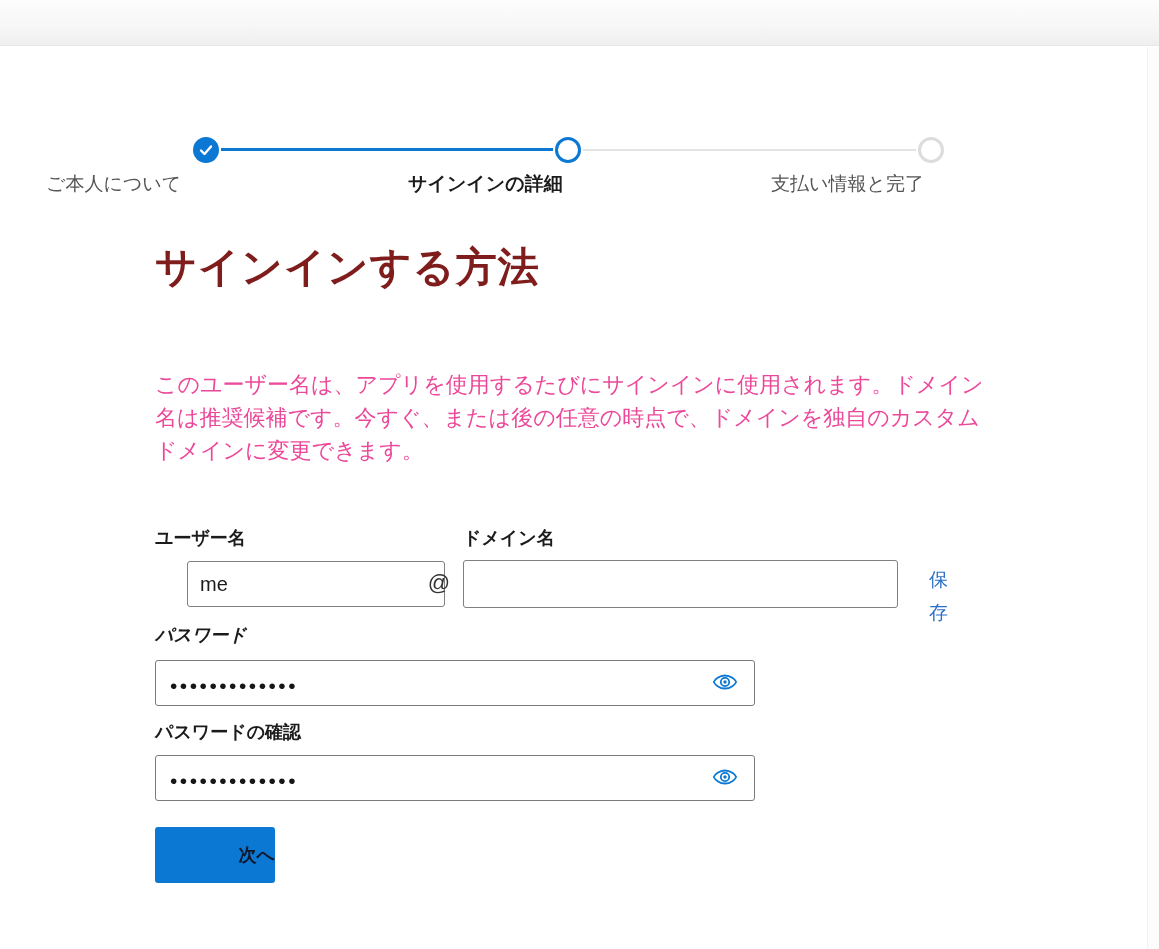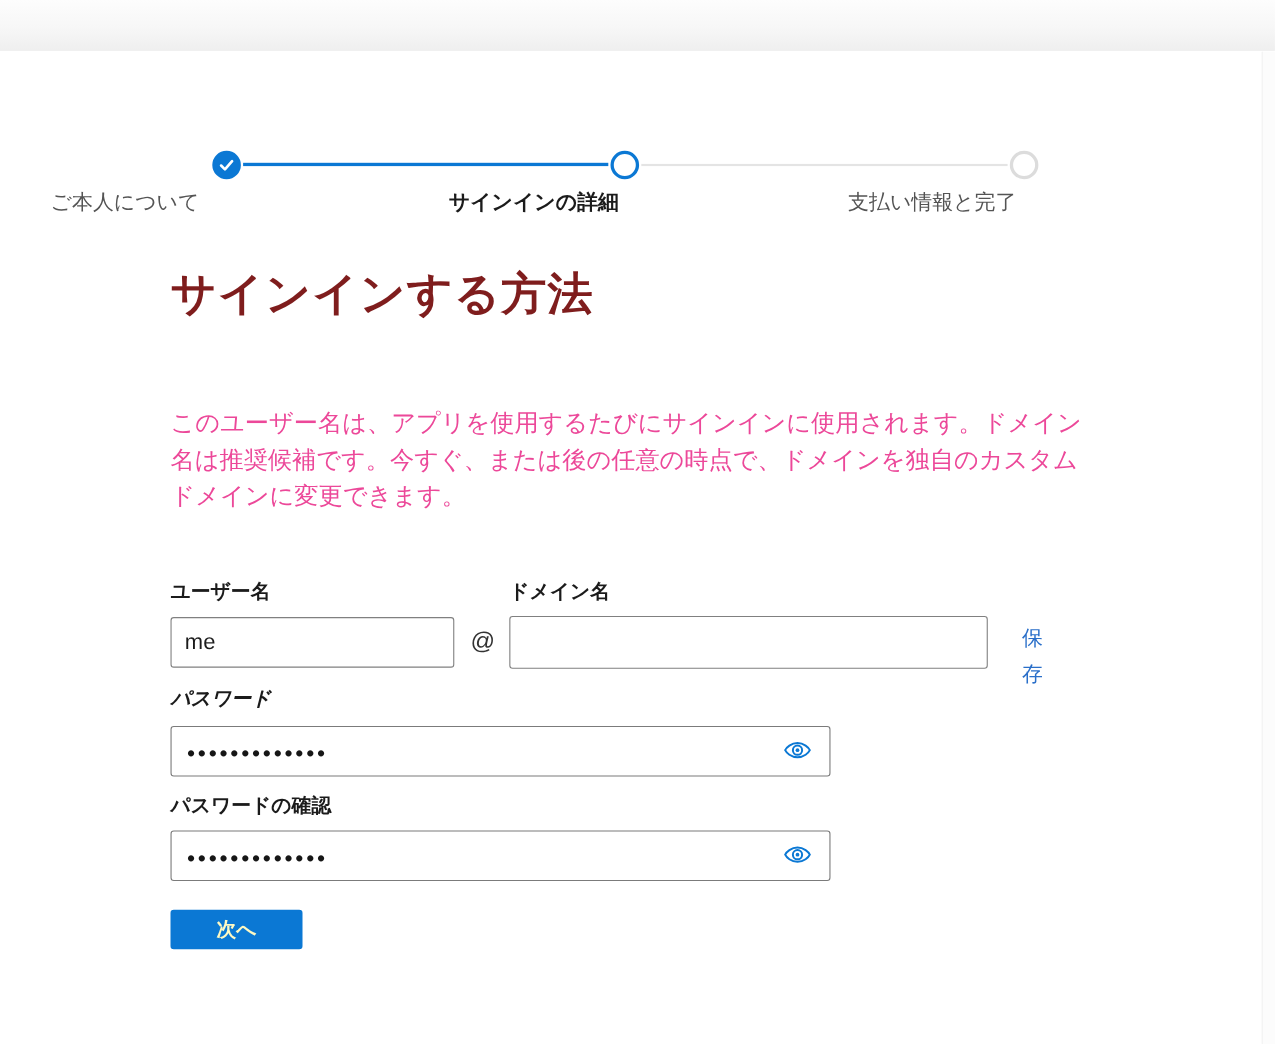--- a/index.html
+++ b/index.html
@@ -56,21 +56,21 @@
   }
   .lbl-username { left: 155px; top: 526px; }
   .lbl-domain   { left: 463px; top: 526px; }
   .lbl-password { left: 155px; top: 623px; font-style: italic; }
   .lbl-confirm  { left: 155px; top: 720px; }
 
   .text-input {
     position: absolute; border: 1px solid #808080; border-radius: 3px;
     font-size: 20px; color: #1b1b1b; background: #ffffff;
     font-family: "Liberation Sans", "DejaVu Sans", sans-serif;
-    padding: 0 12px; outline: none;
+    padding: 0 12px; outline: none; margin-left: 32px;
   }
   .input-username { left: 155px; top: 561px; width: 258px; height: 46px; }
 
   .at-sign {
     position: absolute; left: 419px; top: 570px; width: 40px; text-align: center;
     font-size: 22px; color: #333333;
   }
 
   .domain-box {
     position: absolute; left: 463px; top: 560px; width: 435px; height: 48px;
@@ -101,24 +101,25 @@
   .password-box.pw1 { top: 660px; }
   .password-box.pw2 { top: 755px; }
   .pw-dots {
     flex: 1 1 auto; font-size: 21px; letter-spacing: 2.5px; color: #161616;
     line-height: 1; padding-top: 4px;
   }
   .eye-btn { flex: 0 0 auto; width: 30px; height: 26px; border: none; background: transparent;
     display: flex; align-items: center; justify-content: center; cursor: pointer; }
 
   .next-button {
-    position: absolute; left: 155px; top: 827px; width: 120px; height: 36px;
-    background: #0b78d4; color: #fef9c3; font-size: 18px; font-weight: bold;
+    position: absolute; left: 155px; top: 827px; width: 120px; height: 56px;
+    background: #0b78d4; color: #0f172a; font-size: 18px; font-weight: bold;
     border: none; border-radius: 3px; cursor: pointer;
     font-family: "Liberation Sans", "DejaVu Sans", sans-serif;
+    text-align: right;
   }
 </style>
 </head>
 <body>
 
 <div class="top-strip"></div>
 <div class="scroll-track"></div>
 
 <div>
   <div class="step-circle completed" style="left: 193px;">

